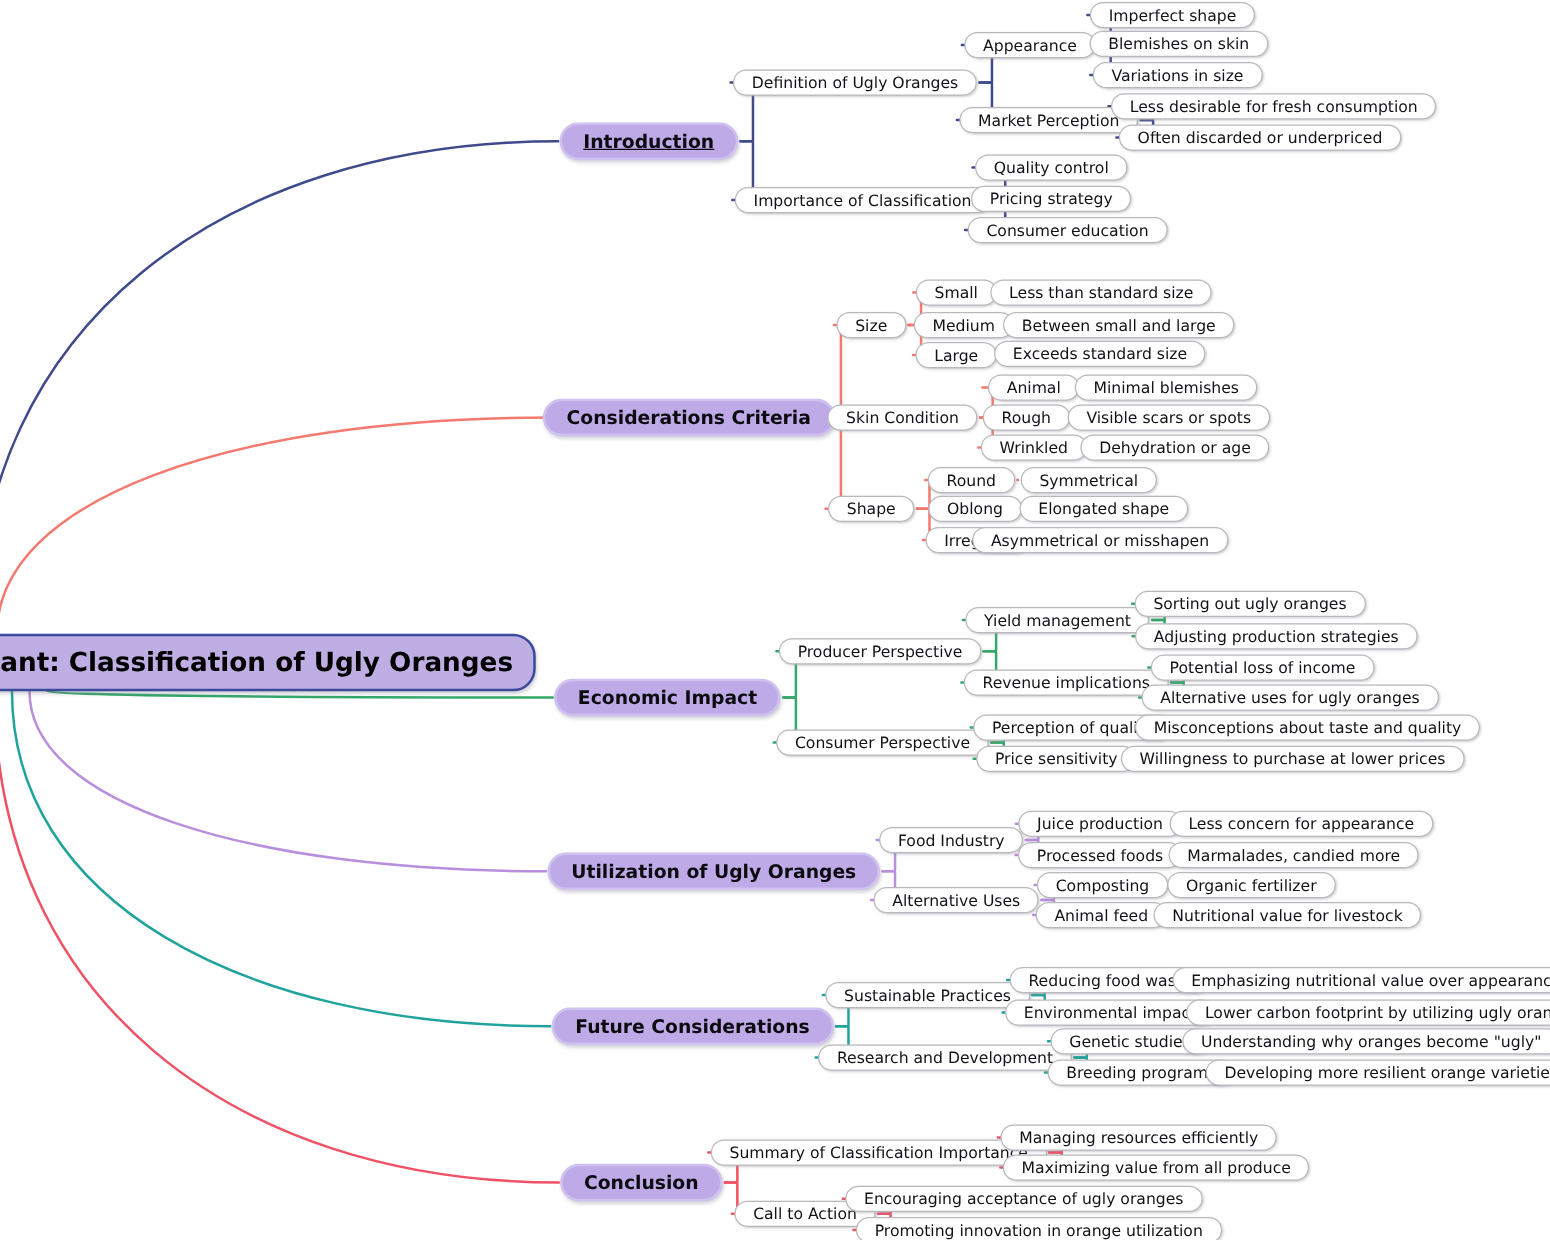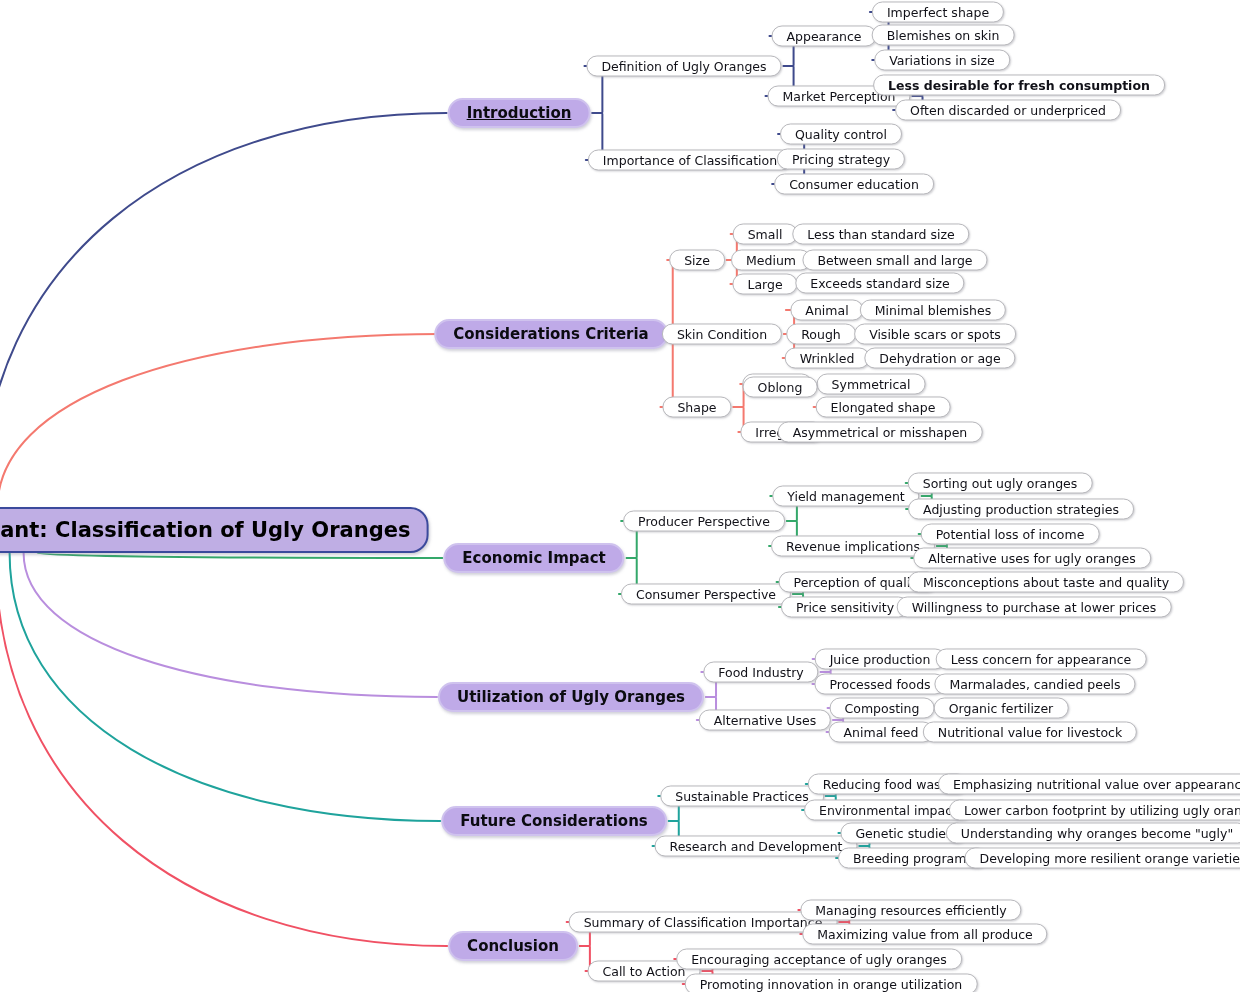--- a/index.html
+++ b/index.html
@@ -157,21 +157,21 @@
     </svg>
   <div id="nodes-layer">
       <div class="node root" style="left: 194px; top: 530px;">Plant: Classification of Ugly Oranges</div>
       <div class="node l1" style="left: 519px; top: 113px; text-decoration: underline;">Introduction</div>
       <div class="node w" style="left: 684px; top: 66px;">Definition of Ugly Oranges</div>
       <div class="node w" style="left: 824px; top: 36px;">Appearance</div>
       <div class="node w" style="left: 938px; top: 12px;">Imperfect shape</div>
       <div class="node w" style="left: 943px; top: 35px;">Blemishes on skin</div>
       <div class="node w" style="left: 942px; top: 60px;">Variations in size</div>
       <div class="node w" style="left: 839px; top: 96px;">Market Perception</div>
-      <div class="node w" style="left: 1019px; top: 85px; font-weight: bold;">Less desirable for fresh consumption</div>
+      <div class="node w" style="left: 1019px; top: 85px;">Less desirable for fresh consumption</div>
       <div class="node w" style="left: 1008px; top: 110px;">Often discarded or underpriced</div>
       <div class="node w" style="left: 690px; top: 160px;">Importance of Classification</div>
       <div class="node w" style="left: 841px; top: 134px;">Quality control</div>
       <div class="node w" style="left: 841px; top: 159px;">Pricing strategy</div>
       <div class="node w" style="left: 854px; top: 184px;">Consumer education</div>
       <div class="node l1" style="left: 551px; top: 334px;">Considerations Criteria</div>
       <div class="node w" style="left: 697px; top: 260px;">Size</div>
       <div class="node w" style="left: 765px; top: 234px;">Small</div>
       <div class="node w" style="left: 881px; top: 234px;">Less than standard size</div>
       <div class="node w" style="left: 771px; top: 260px;">Medium</div>
@@ -181,21 +181,21 @@
       <div class="node w" style="left: 722px; top: 334px;">Skin Condition</div>
       <div class="node w" style="left: 827px; top: 310px;">Animal</div>
       <div class="node w" style="left: 933px; top: 310px; text-align: center;">Minimal blemishes</div>
       <div class="node w" style="left: 821px; top: 334px;">Rough</div>
       <div class="node w" style="left: 935px; top: 334px;">Visible scars or spots</div>
       <div class="node w" style="left: 827px; top: 358px;">Wrinkled</div>
       <div class="node w" style="left: 940px; top: 358px;">Dehydration or age</div>
       <div class="node w" style="left: 697px; top: 407px;">Shape</div>
       <div class="node w" style="left: 777px; top: 384px;">Round</div>
       <div class="node w" style="left: 871px; top: 384px;">Symmetrical</div>
-      <div class="node w" style="left: 780px; top: 387px;">Oblong</div>
+      <div class="node w" style="left: 780px; top: 407px;">Oblong</div>
       <div class="node w" style="left: 883px; top: 407px;">Elongated shape</div>
       <div class="node w" style="left: 782px; top: 432px;">Irregular</div>
       <div class="node w" style="left: 880px; top: 432px;">Asymmetrical or misshapen</div>
       <div class="node l1" style="left: 534px; top: 558px;">Economic Impact</div>
       <div class="node w" style="left: 704px; top: 521px;">Producer Perspective</div>
       <div class="node w" style="left: 846px; top: 496px;">Yield management</div>
       <div class="node w" style="left: 1000px; top: 483px;">Sorting out ugly oranges</div>
       <div class="node w" style="left: 1021px; top: 509px;">Adjusting production strategies</div>
       <div class="node w" style="left: 853px; top: 546px;">Revenue implications</div>
       <div class="node w" style="left: 1010px; top: 534px;">Potential loss of income</div>
@@ -203,21 +203,21 @@
       <div class="node w" style="left: 706px; top: 594px;">Consumer Perspective</div>
       <div class="node w" style="left: 858px; top: 582px;">Perception of quality</div>
       <div class="node w" style="left: 1046px; top: 582px;">Misconceptions about taste and quality</div>
       <div class="node w" style="left: 845px; top: 607px;">Price sensitivity</div>
       <div class="node w" style="left: 1034px; top: 607px;">Willingness to purchase at lower prices</div>
       <div class="node l1" style="left: 571px; top: 697px;">Utilization of Ugly Oranges</div>
       <div class="node w" style="left: 761px; top: 672px;">Food Industry</div>
       <div class="node w" style="left: 880px; top: 659px;">Juice production</div>
       <div class="node w" style="left: 1041px; top: 659px;">Less concern for appearance</div>
       <div class="node w" style="left: 880px; top: 684px;">Processed foods</div>
-      <div class="node w" style="left: 1035px; top: 684px;">Marmalades, candied peels</div>
+      <div class="node w" style="left: 1035px; top: 684px;">Marmalades, candied more</div>
       <div class="node w" style="left: 765px; top: 720px;">Alternative Uses</div>
       <div class="node w" style="left: 882px; top: 708px;">Composting</div>
       <div class="node w" style="left: 1001px; top: 708px;">Organic fertilizer</div>
       <div class="node w" style="left: 881px; top: 732px;">Animal feed</div>
       <div class="node w" style="left: 1030px; top: 732px;">Nutritional value for livestock</div>
       <div class="node l1" style="left: 554px; top: 821px;">Future Considerations</div>
       <div class="node w" style="left: 742px; top: 796px;">Sustainable Practices</div>
       <div class="node w" style="left: 888px; top: 784px;">Reducing food waste</div>
       <div class="node w" style="left: 1101px; top: 784px;">Emphasizing nutritional value over appearance</div>
       <div class="node w" style="left: 888px; top: 810px;">Environmental impact</div>

